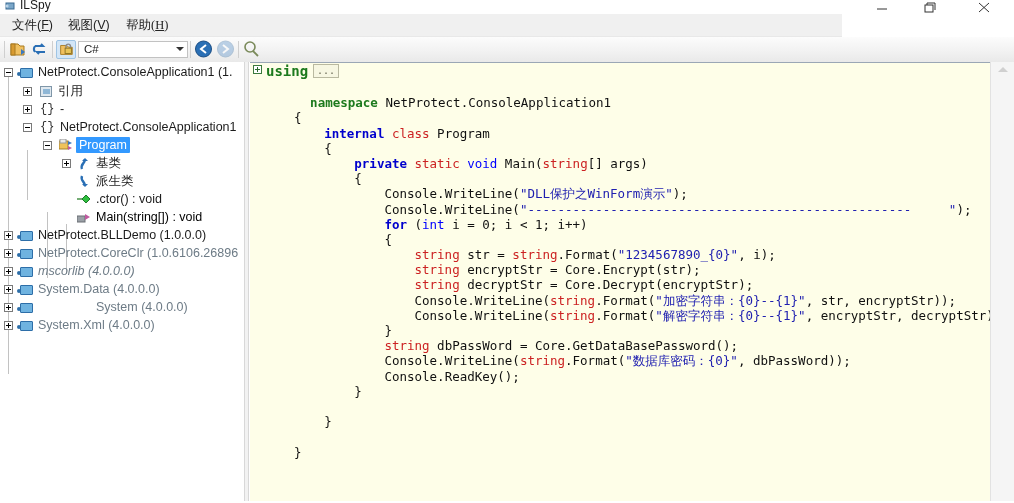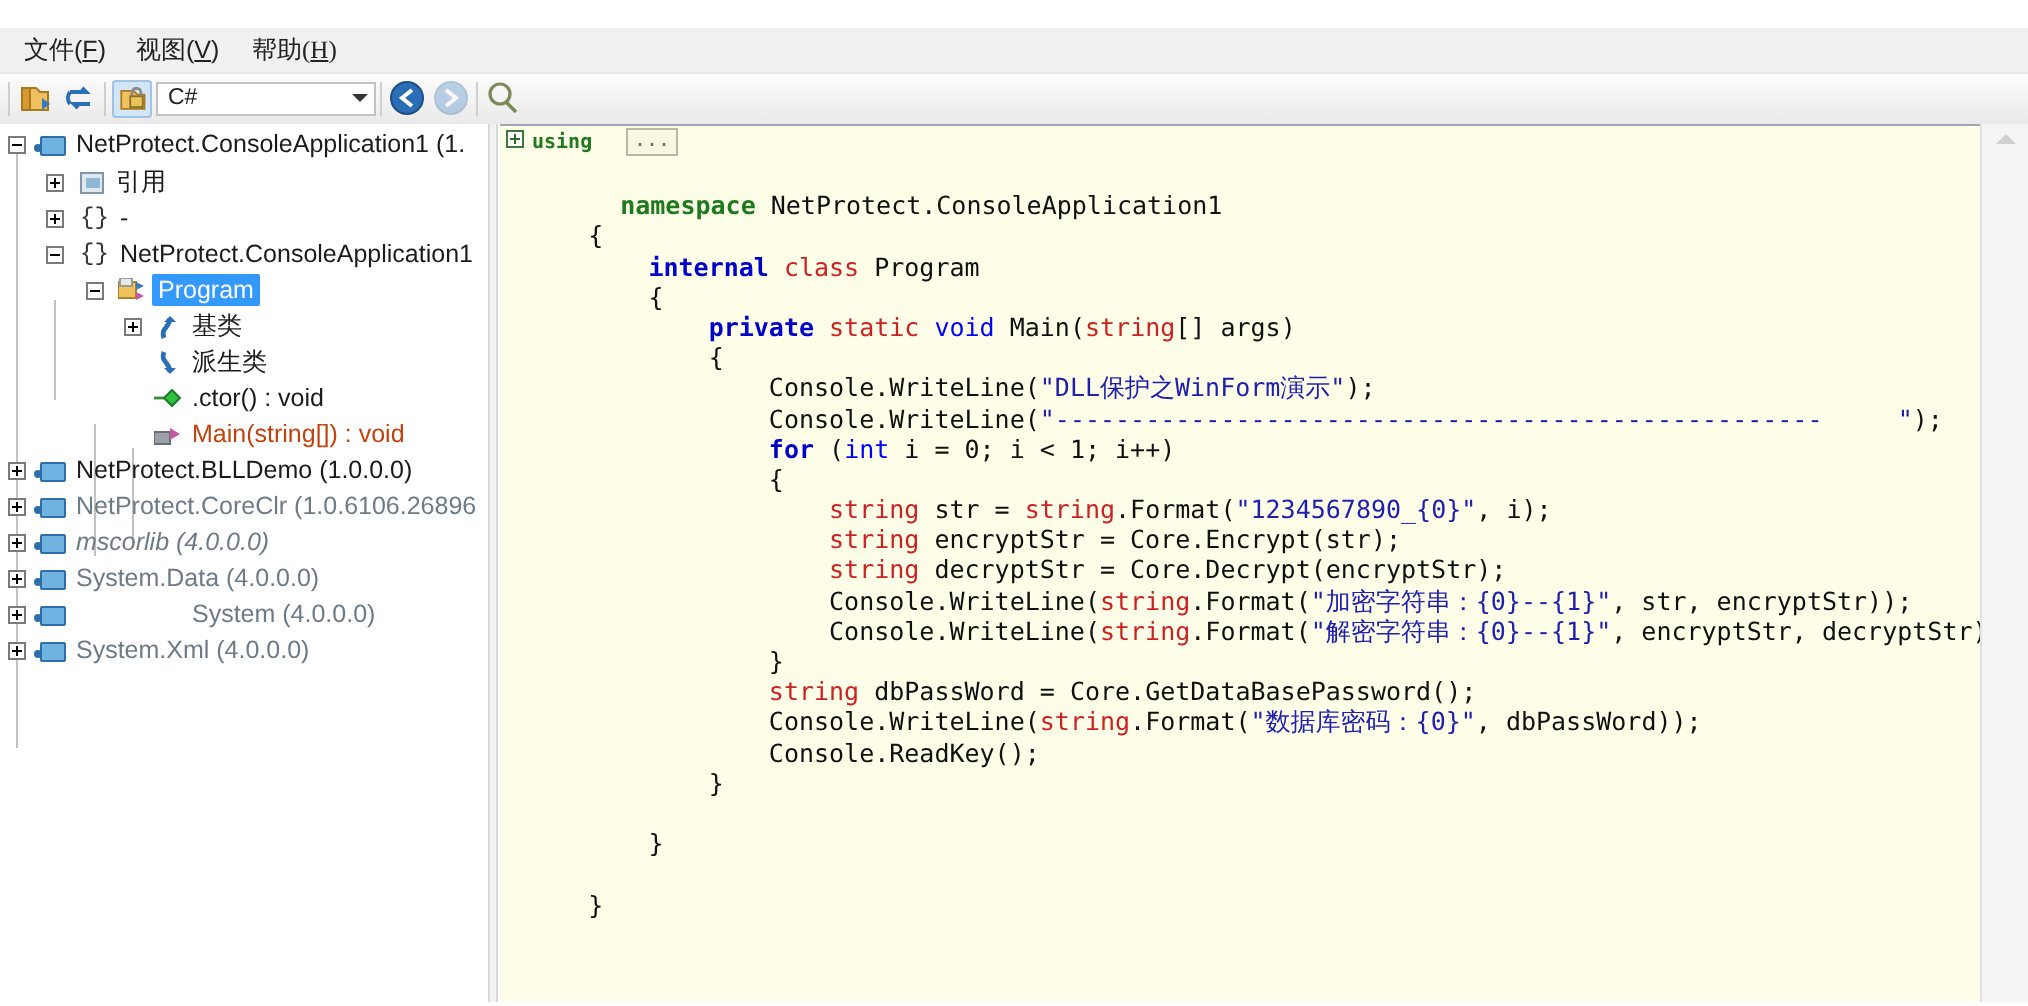--- a/index.html
+++ b/index.html
@@ -26,21 +26,21 @@
   }
   .wincontrols{position:absolute;right:0;top:0;height:14px;width:160px;}
   .wc{position:absolute;top:0;width:46px;height:14px;}
   .wc svg{position:absolute;left:16px;top:0px;}
   .wc-min{right:108px;}
   .wc-max{right:60px;}
   .wc-close{right:6px;}
 
   
   .menubar{
-    position:absolute;left:0;top:14px;width:1014px;height:22px;
+    position:absolute;left:0;top:14px;width:842px;height:22px;
     background:#f0f0f0;border-bottom:1px solid #e8e8e8;
   }
   .menu-item{
     position:absolute;top:2px;height:18px;line-height:18px;
     font-size:12.5px;color:#222;padding:0 6px;white-space:nowrap;
     cursor:default;
   }
   .mi0{left:6px;}
   .mi1{left:62px;}
   .mi2{left:120px;font-family:Liberation Serif, serif;}
@@ -76,21 +76,21 @@
   }
   .splitter{
     position:absolute;left:244px;top:62px;width:5px;height:441px;
     background:#f2f2f2;border-left:1px solid #d8d8d8;border-right:1px solid #d8d8d8;
     box-sizing:border-box;cursor:col-resize;
   }
   .tnode{position:absolute;height:17px;white-space:nowrap;}
   .tlabel{position:absolute;left:0;top:0;line-height:17px;font-size:12.5px;
           white-space:nowrap;}
   .c-black{color:#1b1b1b;}
-  .c-gray{color:#c2410c;}
+  .c-gray{color:#000000;}
   .c-dim{color:#6d7b86;}
   .tsel{
     position:absolute;left:-3px;top:0px;height:16px;background:#3399ff;
     border-radius:1px;
   }
   .tsel .tlabel{color:#ffffff;position:relative;padding:0 3px;}
 
   .exp{
     position:absolute;width:9px;height:9px;top:4px;
     border:1px solid #7a7a7a;background:#fff;box-sizing:border-box;
@@ -159,20 +159,48 @@
     border-bottom:5px solid #d0d0d0;}
   .bottomedge{
     position:absolute;left:0;top:501px;width:1014px;height:2px;background:#ffffff;
   }
 </style>
 </head>
 <body>
 
 <div id="app">
 
+  <div class="titlebar">
+    <span class="tb-icon">
+      <svg width="12" height="11" viewBox="0 0 12 11">
+        <rect x="2" y="2" width="8" height="6" fill="#7aa6c8" stroke="#3a6a92"></rect>
+        <circle cx="3" cy="5" r="1.6" fill="#bcd4e6"></circle>
+      </svg>
+    </span>
+    <span class="tb-title">ILSpy</span>
+    <div class="wincontrols">
+      <div class="wc wc-min">
+        <svg width="12" height="14">
+            <line x1="1" y1="9" x2="11" y2="9" stroke="#333" stroke-width="1"></line>
+          </svg>
+      </div>
+      <div class="wc wc-max">
+        <svg width="12" height="14">
+          <rect x="1" y="5" width="8" height="7" fill="none" stroke="#333" stroke-width="1"></rect>
+          <polyline points="3,5 3,3 11,3 11,10" fill="none" stroke="#333" stroke-width="1"></polyline>
+        </svg>
+      </div>
+      <div class="wc wc-close">
+        <svg width="12" height="14">
+          <line x1="1" y1="3" x2="11" y2="12" stroke="#333" stroke-width="1"></line>
+          <line x1="11" y1="3" x2="1" y2="12" stroke="#333" stroke-width="1"></line>
+        </svg>
+      </div>
+    </div>
+  </div>
 
   <div class="menubar">
     <div class="menu-item mi0"><span>文件</span>(<span class="mnem">F</span>)</div>
     <div class="menu-item mi1"><span>视图</span>(<span class="mnem">V</span>)</div>
     <div class="menu-item mi2"><span>帮助</span>(<span class="mnem">H</span>)</div>
   </div>
 
   <div class="toolbar">
     <div class="tb-sep" style="left:4px;"></div>
 
@@ -349,21 +377,21 @@
     </div>
   </div>
 
   <div class="splitter"></div>
 
   <div class="codepanel">
     <div class="code" id="code-root" style="top: 17px;"><span class="ln">&nbsp;</span><span class="ln"><span>    </span><span class="ns">namespace </span><span class="plain">NetProtect.ConsoleApplication1</span></span><span class="ln"><span>    </span><span class="plain">{</span></span><span class="ln"><span>        </span><span class="kw">internal </span><span class="type2">class </span><span class="plain">Program</span></span><span class="ln"><span>        </span><span class="plain">{</span></span><span class="ln"><span>            </span><span class="kw">private </span><span class="type2">static </span><span class="kw2">void </span><span class="plain">Main(</span><span class="type2">string</span><span class="plain">[] args)</span></span><span class="ln"><span>            </span><span class="plain">{</span></span><span class="ln"><span>                </span><span class="plain">Console.WriteLine(</span><span class="str">"DLL保护之WinForm演示"</span><span class="plain">);</span></span><span class="ln"><span>                </span><span class="plain">Console.WriteLine(</span><span class="str">"---------------------------------------------------     "</span><span class="plain">);</span></span><span class="ln"><span>                </span><span class="kw">for </span><span class="plain">(</span><span class="kw2">int </span><span class="plain">i = 0; i &lt; 1; i++)</span></span><span class="ln"><span>                </span><span class="plain">{</span></span><span class="ln"><span>                    </span><span class="type2">string </span><span class="plain">str = </span><span class="type2">string</span><span class="plain">.Format(</span><span class="str">"1234567890_{0}"</span><span class="plain">, i);</span></span><span class="ln"><span>                    </span><span class="type2">string </span><span class="plain">encryptStr = Core.Encrypt(str);</span></span><span class="ln"><span>                    </span><span class="type2">string </span><span class="plain">decryptStr = Core.Decrypt(encryptStr);</span></span><span class="ln"><span>                    </span><span class="plain">Console.WriteLine(</span><span class="type2">string</span><span class="plain">.Format(</span><span class="str">"加密字符串：{0}--{1}"</span><span class="plain">, str, encryptStr));</span></span><span class="ln"><span>                    </span><span class="plain">Console.WriteLine(</span><span class="type2">string</span><span class="plain">.Format(</span><span class="str">"解密字符串：{0}--{1}"</span><span class="plain">, encryptStr, decryptStr));</span></span><span class="ln"><span>                </span><span class="plain">}</span></span><span class="ln"><span>                </span><span class="type2">string </span><span class="plain">dbPassWord = Core.GetDataBasePassword();</span></span><span class="ln"><span>                </span><span class="plain">Console.WriteLine(</span><span class="type2">string</span><span class="plain">.Format(</span><span class="str">"数据库密码：{0}"</span><span class="plain">, dbPassWord));</span></span><span class="ln"><span>                </span><span class="plain">Console.ReadKey();</span></span><span class="ln"><span>            </span><span class="plain">}</span></span><span class="ln">&nbsp;</span><span class="ln"><span>        </span><span class="plain">}</span></span><span class="ln">&nbsp;</span><span class="ln"><span>    </span><span class="plain">}</span></span></div>
   </div>
 
   <div class="fold"></div>
-  <div style="position:absolute;left:266px;top:64px;font-family:'DejaVu Sans Mono',monospace;font-size:10px;line-height:15px;color:#1d7a1d;font-weight:bold;">using</div>
+  <div style="position:absolute;left:266px;top:64px;font-family:'DejaVu Sans Mono',monospace;font-size:14px;line-height:15px;color:#1d7a1d;font-weight:bold;">using</div>
   <div class="foldbox">...</div>
 
   <div class="vscroll">
     <div class="vsarrow"></div>
   </div>
 
   <div class="bottomedge"></div>
 </div>
 
 </body></html>

